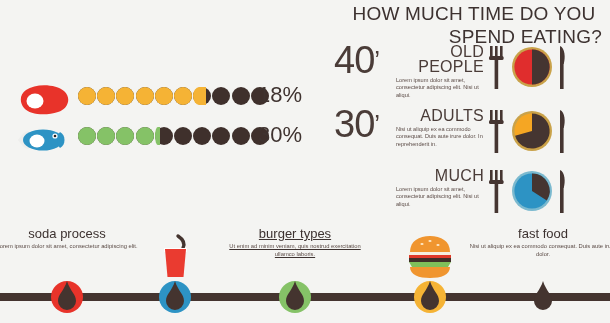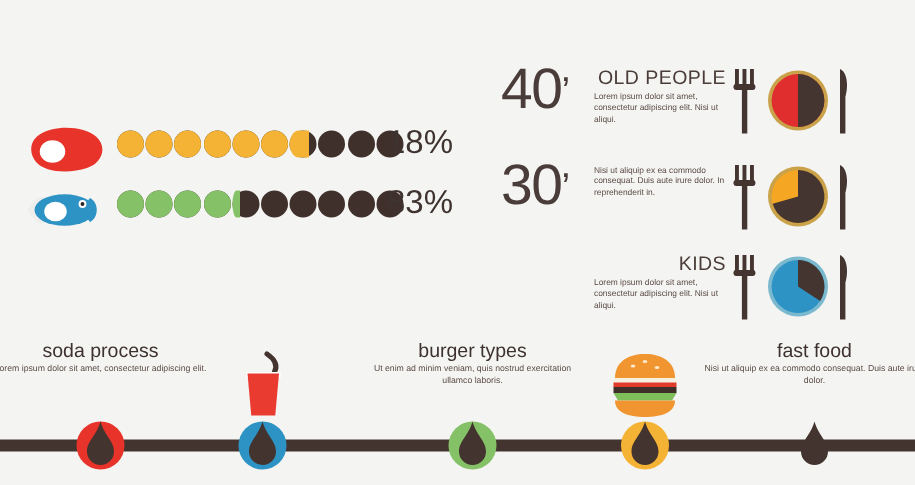--- a/index.html
+++ b/index.html
@@ -33,21 +33,21 @@
     position:absolute;left:0;top:-4px;
     font-size:38px;line-height:40px;
     color:#4a3c38;letter-spacing:-1px;
     font-weight:400;
   }
   .minutes .tick{font-size:26px;vertical-align:top;}
 
   .age-text{position:absolute;left:62px;top:0px;width:88px;}
   .age-title{
     display:block;text-align:right;
-    font-size:13px;line-height:15px;
+    font-size:16px;line-height:15px;
     color:#4a3c38;letter-spacing:.3px;
   }
   .age-desc{
     display:block;
     margin-top:3px;
     font-size:5.6px;line-height:7.4px;
     color:#5b4b46;
     text-align:left;
   }
 
@@ -96,20 +96,24 @@
     width:32px;height:32px;border-radius:50%;
   }
   .tl-drop{position:absolute;left:50%;top:54px;margin-left:-11px;width:22px;height:32px;}
   .tl-graphic{position:absolute;left:50%;top:6px;margin-left:-22px;width:44px;height:50px;}
 </style>
 </head>
 <body>
 
 <div class="stage">
 
+  <div class="headline">
+    <span>HOW MUCH TIME  DO YOU</span>
+    <span class="l2">SPEND EATING?</span>
+  </div>
 
   <div class="age-row r1">
     <div class="minutes">
       <span>40</span><span class="tick">’</span>
     </div>
     <div class="age-text">
       <span class="age-title">OLD PEOPLE</span>
       <span class="age-desc">Lorem ipsum dolor sit amet, consectetur adipiscing elit. Nisi ut aliqui.</span>
     </div>
     <div class="setting">
@@ -132,20 +136,21 @@
         </g>
       </svg>
     </div>
   </div>
 
   <div class="age-row r2">
     <div class="minutes">
       <span>30</span><span class="tick">’</span>
     </div>
     <div class="age-text">
+      <span class="age-title">ADULTS</span>
       <span class="age-desc">Nisi ut aliquip ex ea commodo consequat. Duis aute irure dolor. In reprehenderit in.</span>
     </div>
     <div class="setting">
       <svg width="86" height="52" viewBox="0 0 86 52">
         <g>
           <rect x="4" y="4" width="2.6" height="13" fill="#453531"></rect>
           <rect x="9" y="4" width="2.6" height="13" fill="#453531"></rect>
           <rect x="14" y="4" width="2.6" height="13" fill="#453531"></rect>
           <rect x="3" y="14" width="14.6" height="4" rx="1.6" fill="#453531"></rect>
           <rect x="8.6" y="17" width="3.6" height="30" fill="#453531"></rect>
@@ -158,21 +163,21 @@
         <g>
           <path d="M74 4 C79 6 79.6 16 77.6 22 L74 22 Z" fill="#453531"></path>
           <rect x="74" y="20" width="3.6" height="27" fill="#453531"></rect>
         </g>
       </svg>
     </div>
   </div>
 
   <div class="age-row r3">
     <div class="age-text">
-      <span class="age-title">KIDS</span>
+      <span class="age-title">MUCH</span>
       <span class="age-desc">Lorem ipsum dolor sit amet, consectetur adipiscing elit. Nisi ut aliqui.</span>
     </div>
     <div class="setting">
       <svg width="86" height="52" viewBox="0 0 86 52">
         <g>
           <rect x="4" y="4" width="2.6" height="13" fill="#453531"></rect>
           <rect x="9" y="4" width="2.6" height="13" fill="#453531"></rect>
           <rect x="14" y="4" width="2.6" height="13" fill="#453531"></rect>
           <rect x="3" y="14" width="14.6" height="4" rx="1.6" fill="#453531"></rect>
           <rect x="8.6" y="17" width="3.6" height="30" fill="#453531"></rect>
@@ -252,21 +257,21 @@
         </div>
         <div class="dot" style="left: 76.8px; background: rgb(63, 48, 44);">
           <div class="fill" style="width: 5.4px; background: rgb(133, 194, 103);"></div>
         </div>
         <div class="dot" style="left: 96px; background: rgb(63, 48, 44);"></div>
         <div class="dot" style="left: 115.2px; background: rgb(63, 48, 44);"></div>
         <div class="dot" style="left: 134.4px; background: rgb(63, 48, 44);"></div>
         <div class="dot" style="left: 153.6px; background: rgb(63, 48, 44);"></div>
         <div class="dot" style="left: 172.8px; background: rgb(63, 48, 44);"></div>
       </div>
-    <div class="pct-label">83%</div>
+    <div class="pct-label">30%</div>
   </div>
 
   <div class="timeline">
     <div class="tl-bar"></div>
 
     <div class="tl-item" style="left:-8px;">
       <span class="tl-head">soda process</span>
       <span class="tl-desc">Lorem ipsum dolor sit amet, consectetur adipiscing elit.</span>
       <div class="tl-node" style="background:#e8332a;"></div>
       <div class="tl-drop">
@@ -285,21 +290,21 @@
         </svg>
       </div>
       <div class="tl-node" style="background:#2d93c4;"></div>
       <div class="tl-drop">
         <svg width="22" height="32" viewBox="0 0 22 32">
             <path d="M11 1 C14 11 20 14 20 21 A9 9 0 0 1 2 21 C2 14 8 11 11 1 Z" fill="#44342f"></path>
           </svg>
       </div>
     </div>
 
-    <div class="tl-item" style="left:240px;">
+    <div class="tl-item" style="left:220px;text-decoration:underline;">
       <span class="tl-head">burger types</span>
       <span class="tl-desc">Ut enim ad minim veniam, quis nostrud exercitation ullamco laboris.</span>
       <div class="tl-node" style="background:#85c267;"></div>
       <div class="tl-drop">
         <svg width="22" height="32" viewBox="0 0 22 32">
             <path d="M11 1 C14 11 20 14 20 21 A9 9 0 0 1 2 21 C2 14 8 11 11 1 Z" fill="#44342f"></path>
           </svg>
       </div>
     </div>
 

